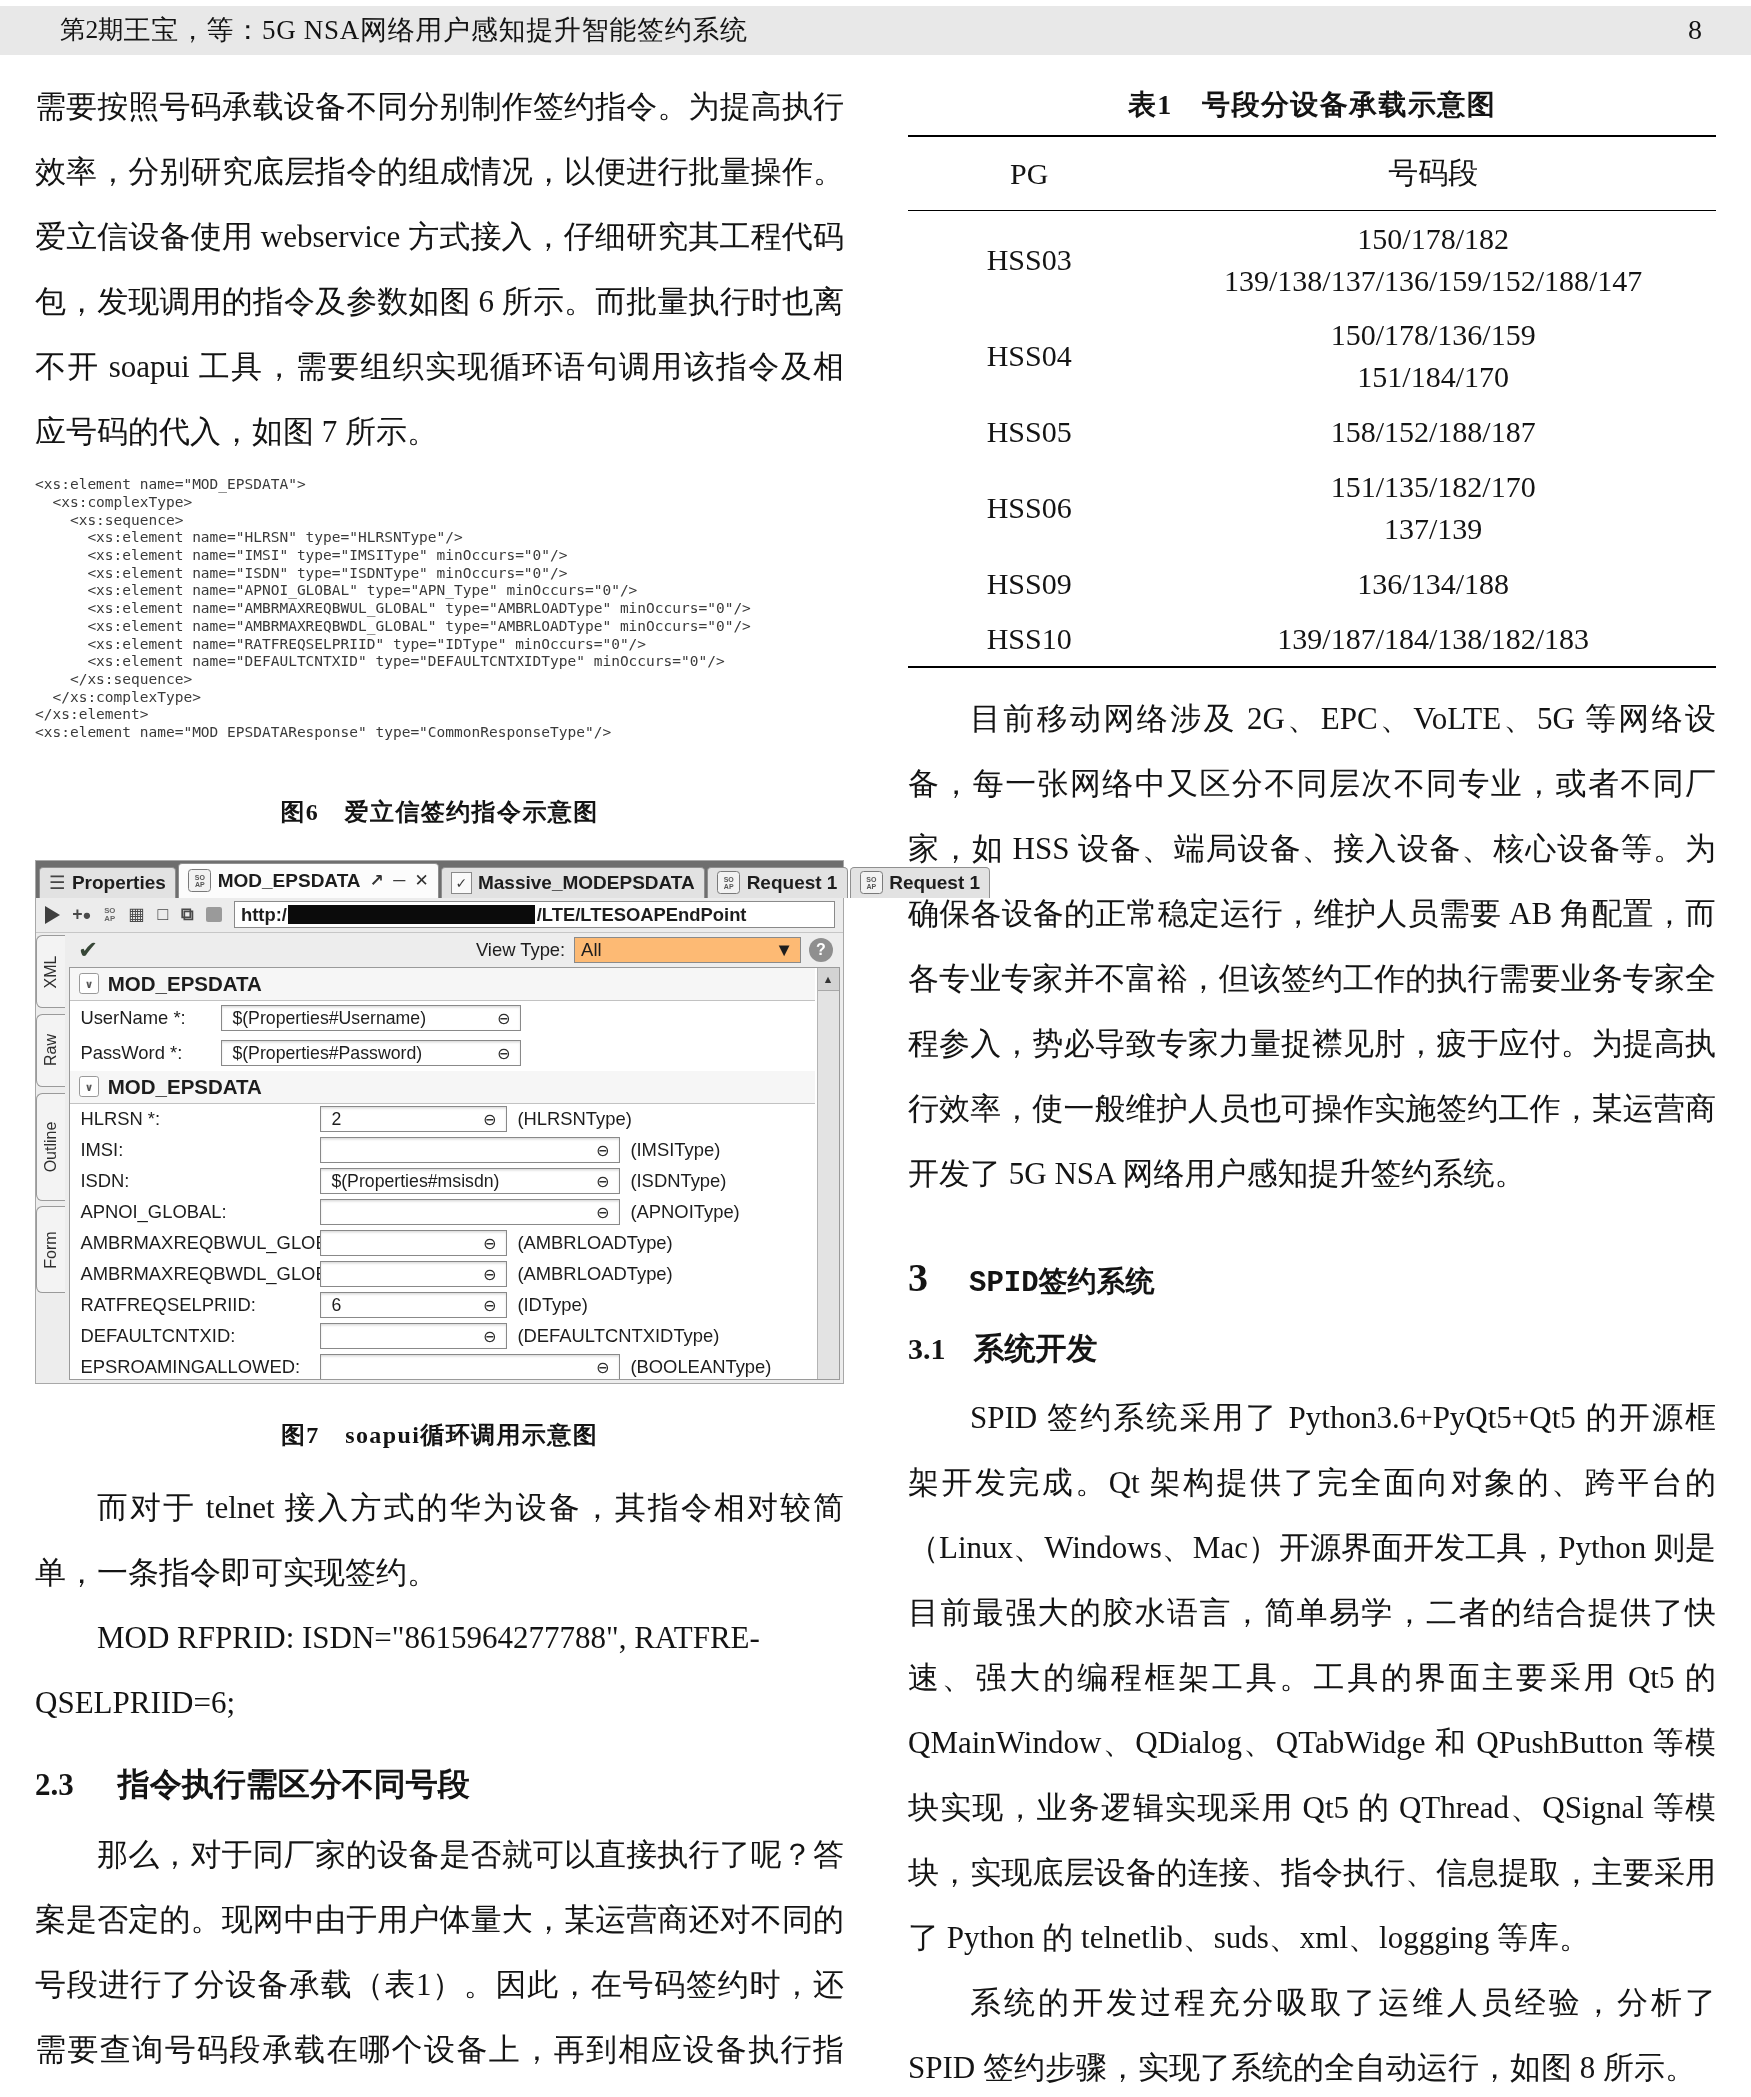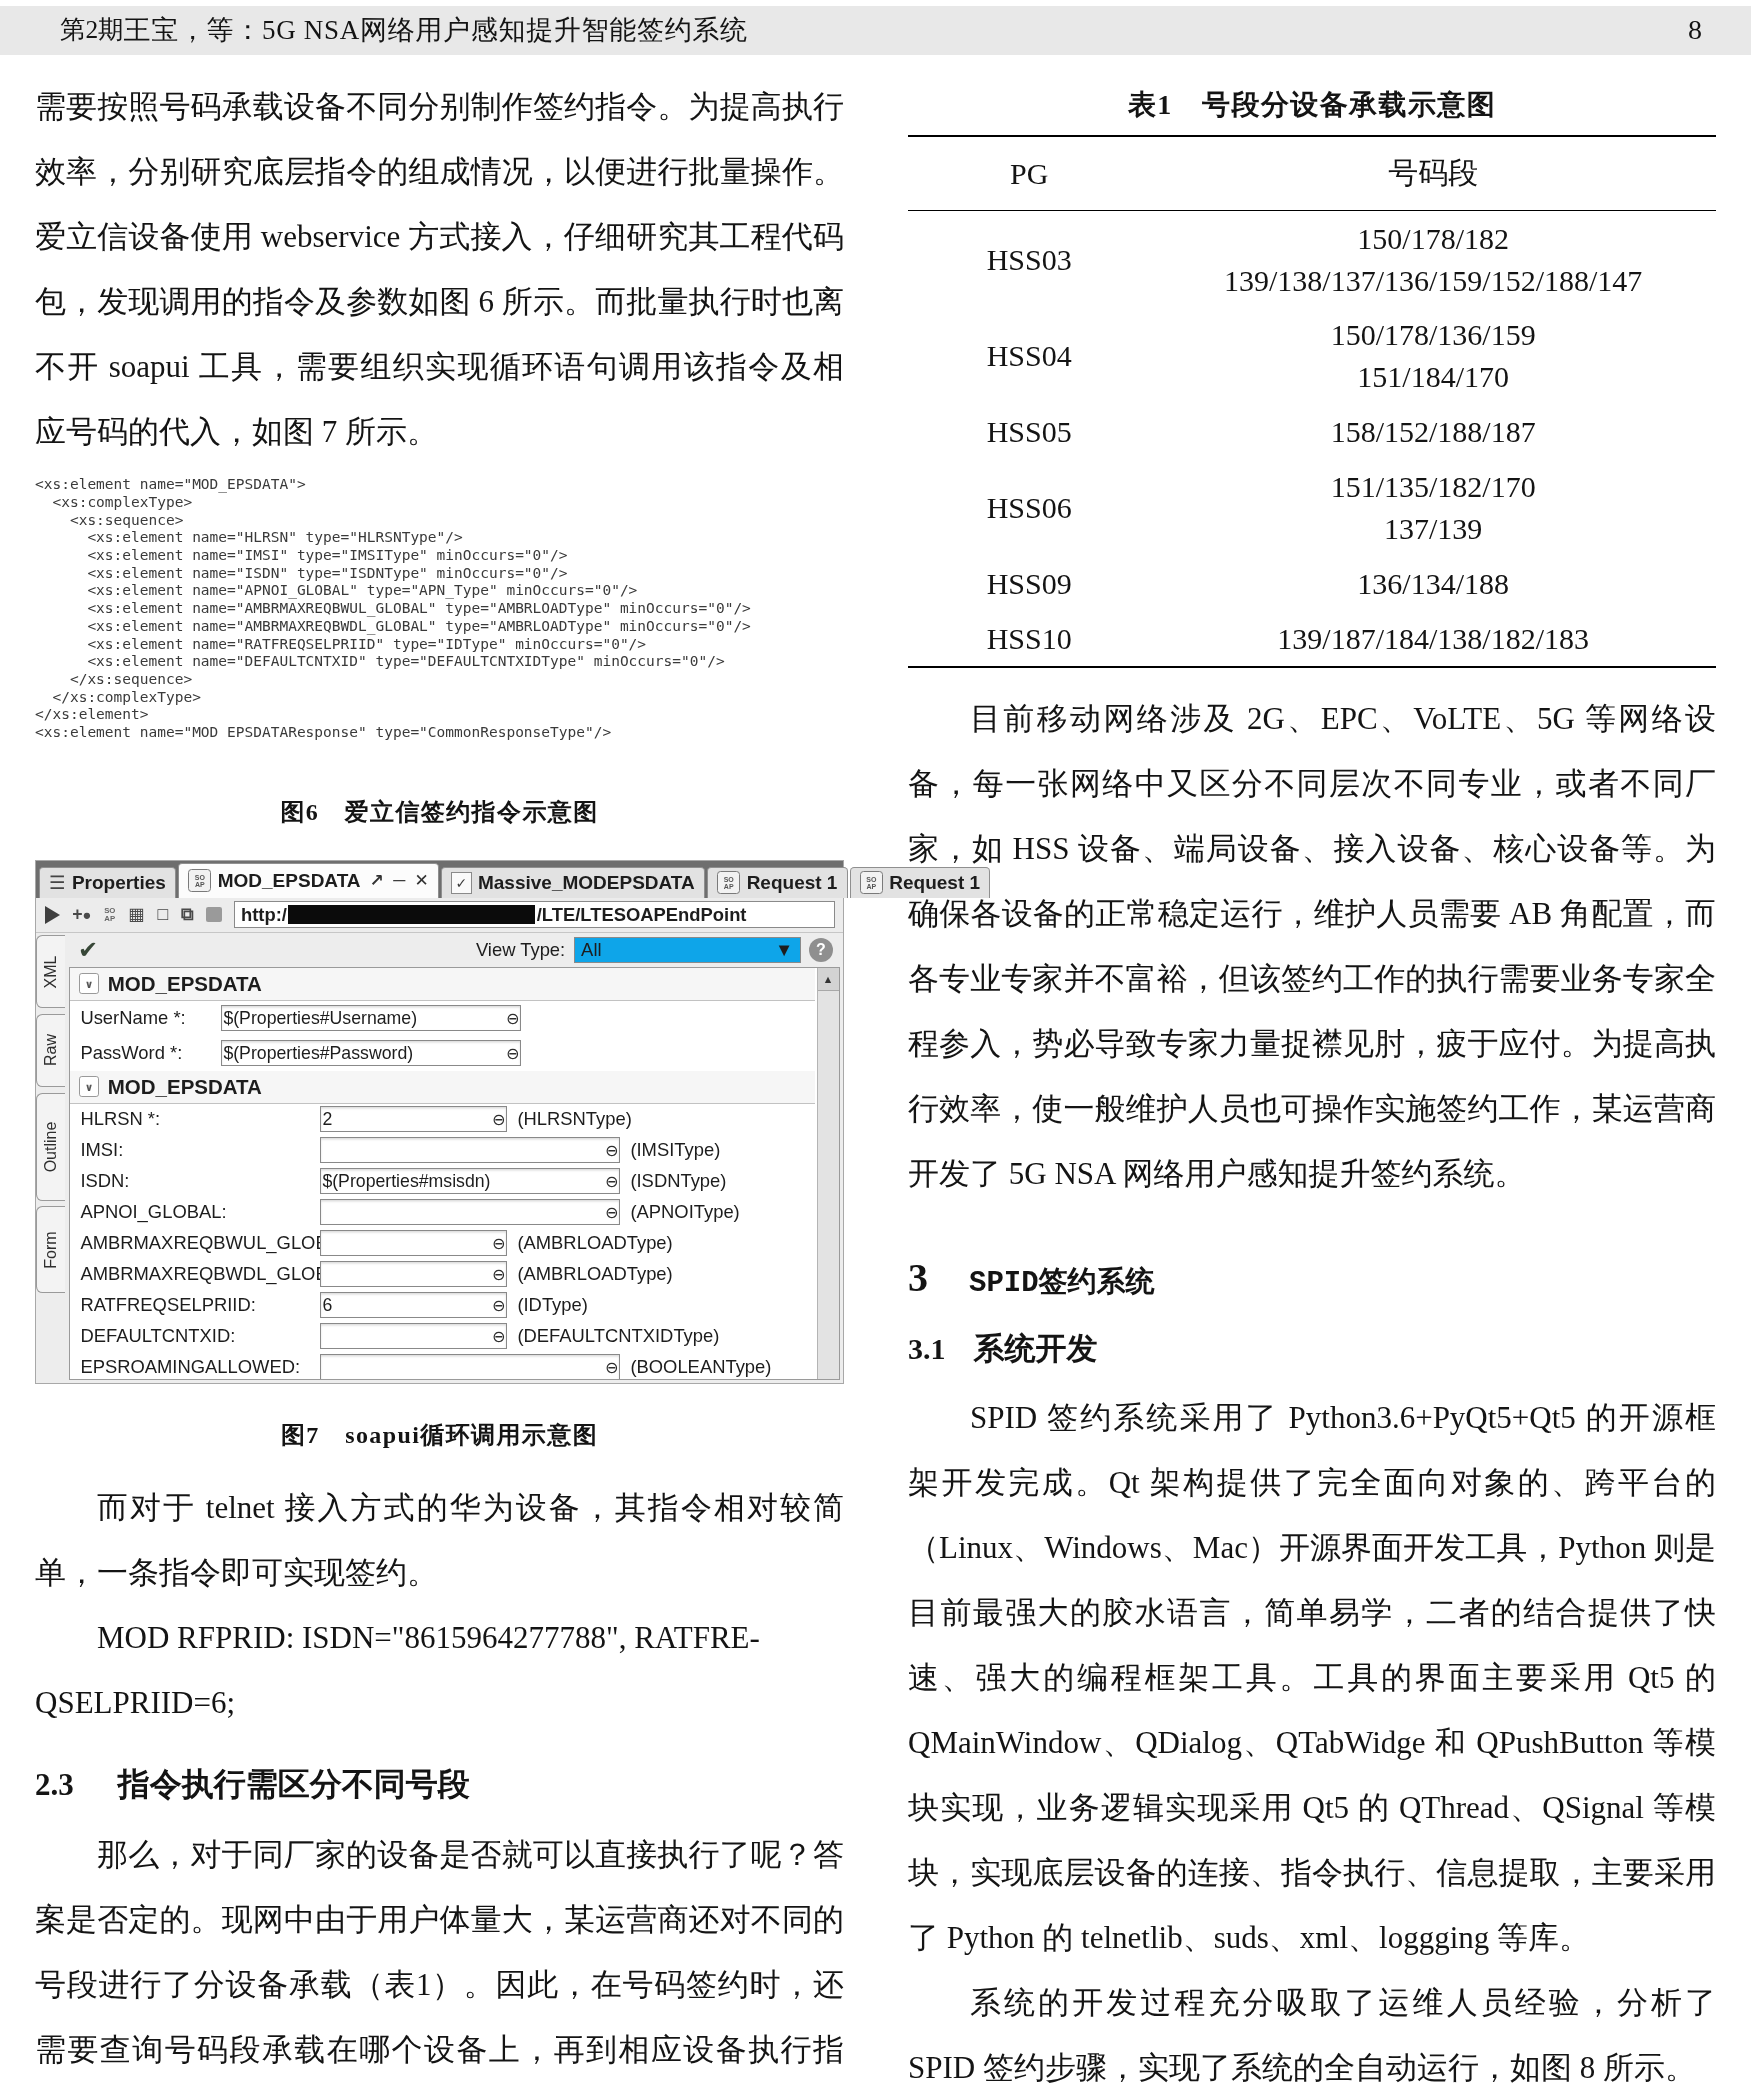--- a/index.html
+++ b/index.html
@@ -74,21 +74,21 @@
     background:#f3f3f3;margin-bottom:5.6px;display:flex;align-items:center;justify-content:center;
   }
   .stab span{display:block;transform:rotate(-90deg);font-size:16px;white-space:nowrap;color:#2e2e2e;}
   .st-xml{height:71px;}.st-raw{height:71px;}.st-outline{height:106px;}.st-form{height:85px;}
   .rightarea{flex:1;display:flex;flex-direction:column;min-width:0;}
   .viewrow{height:34px;display:flex;align-items:center;gap:8.5px;padding:0 10px;}
   .checkmark{font-size:24px;color:#374737;font-weight:bold;}
   .vspacer{flex:1;}
   .vt-label{font-size:18.4px;}
   .vt-select{
-    width:212px;height:24px;border:0.7px solid #8a8a8a;background:#0ea5e9;font-size:18.4px;
+    width:212px;height:24px;border:0.7px solid #8a8a8a;background:#fdba74;font-size:18.4px;
     display:flex;align-items:center;justify-content:space-between;padding:0 6.4px;
   }
   .helpbtn{
     width:24px;height:24px;border-radius:50%;background:#8f8f8f;color:#fff;
     font-size:16px;font-weight:bold;display:flex;align-items:center;justify-content:center;
   }
   .formpanel{
     flex:1;background:#fff;border:0.7px solid #9a9a9a;margin:0 3.5px 4.2px 1.4px;
     position:relative;padding-right:24px;box-sizing:border-box;overflow:hidden;
   }
@@ -104,21 +104,21 @@
   .collapse{
     width:18.4px;height:18.4px;border:0.7px solid #9a9a9a;border-radius:2.8px;background:#fff;
     display:flex;align-items:center;justify-content:center;font-size:10.6px;color:#555;
   }
   .frow{display:flex;align-items:center;height:31px;padding-left:10px;font-size:18.4px;}
   .frow.auth{height:35px;}
   .flabel{width:240px;flex:none;}
   .flabel.authl{width:141px;}
   .fbox{
     height:25.4px;border:0.7px solid #898989;background:#fff;display:flex;align-items:center;
-    padding:0 1px;font-size:17.7px;box-shadow:inset 0 1.4px 2.1px rgba(0,0,0,0.14);
+    padding:0 10px;font-size:17.7px;box-shadow:inset 0 1.4px 2.1px rgba(0,0,0,0.14);
     box-sizing:border-box;flex:none;
   }
   .w-narrow{width:187px;}
   .w-wide{width:300px;}
   .fval{flex:1;white-space:nowrap;overflow:hidden;}
   .minus{font-size:16px;color:#2e2e2e;margin-left:4.2px;}
   .ftype{margin-left:10px;font-size:18.4px;}
   
   .cmdline{font-size:31px;line-height:65px;}
   .h23{margin-top:28px;display:flex;gap:44px;align-items:baseline;}

